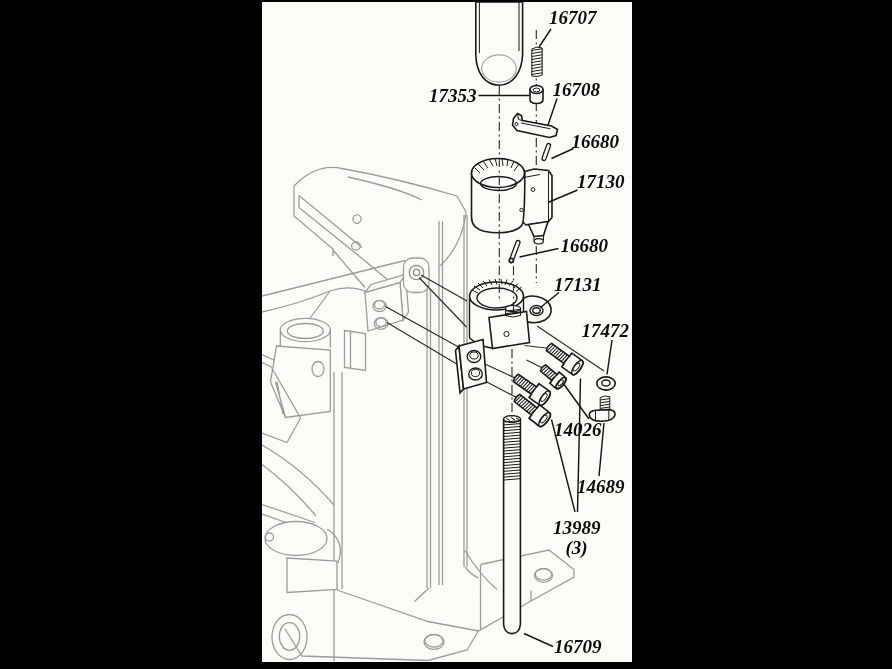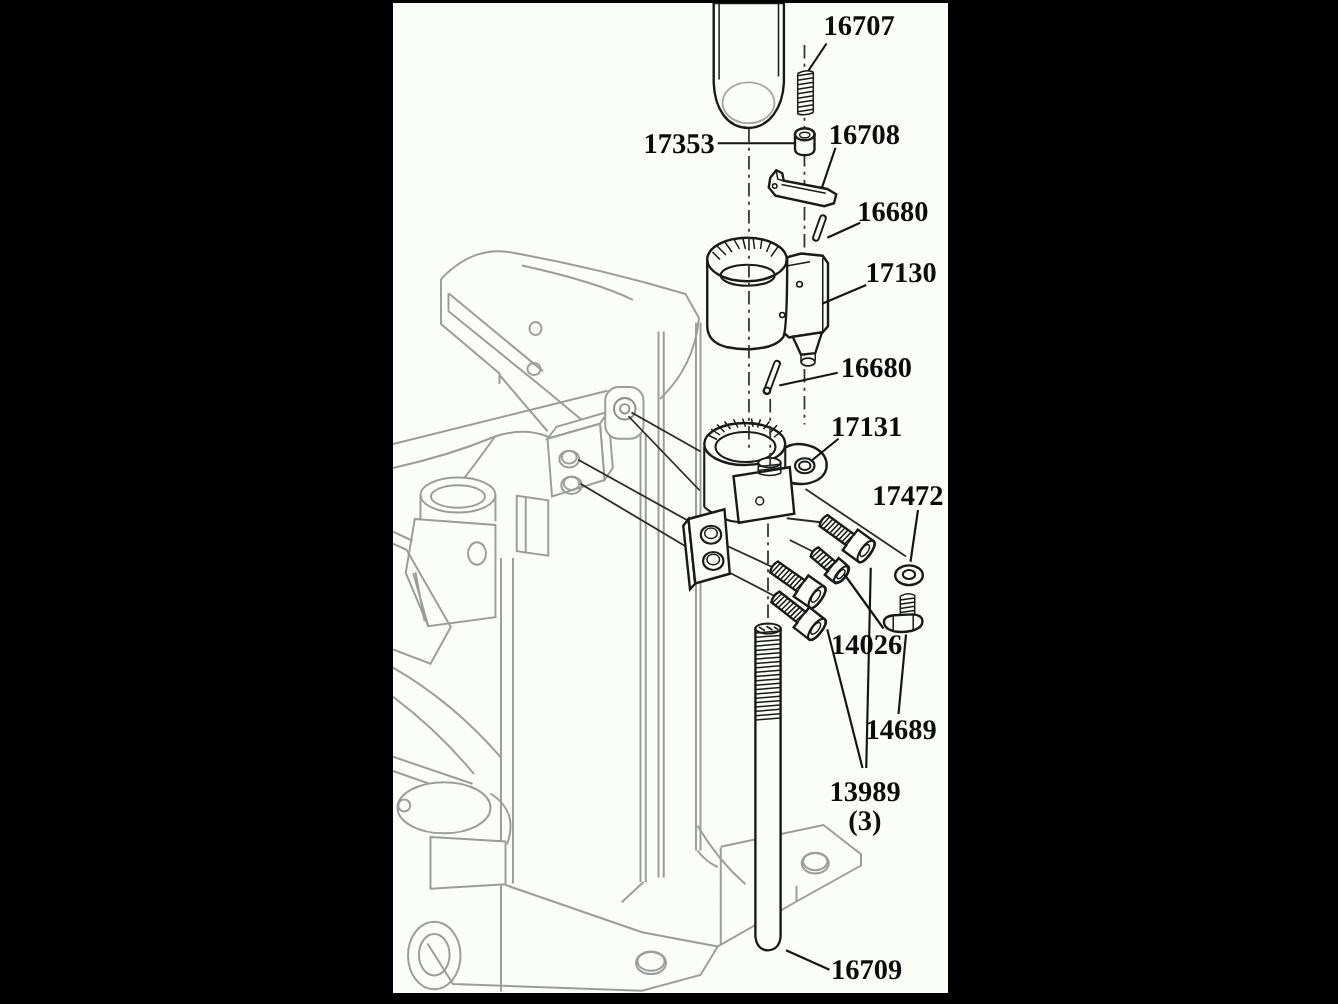--- a/index.html
+++ b/index.html
@@ -1,18 +1,19 @@
 <!DOCTYPE html>
 <html><head>
 <meta charset="utf-8">
 <style>
   html,body{margin:0;padding:0;background:#000;}
   .stage{
     position:relative;width:892px;height:669px;background:#000;overflow:hidden;
     font-family:"Liberation Serif",serif;
+    font-style:italic;
   }
   .paper-svg{position:absolute;left:262px;top:2px;width:370px;height:660px;display:block;}
   text.callout{
     font-family:"Liberation Serif",serif;
     font-weight:700;font-size:19px;fill:#0b0b0b;
   }
   .frame{stroke:#9c9c9c;fill:none;stroke-width:1.3;}
   .framefill{stroke:#9c9c9c;fill:#fbfdf9;stroke-width:1.3;}
   .part{stroke:#1a1a1a;fill:#fbfdf9;stroke-width:1.6;}
   .partline{stroke:#1a1a1a;fill:none;stroke-width:1.4;}

